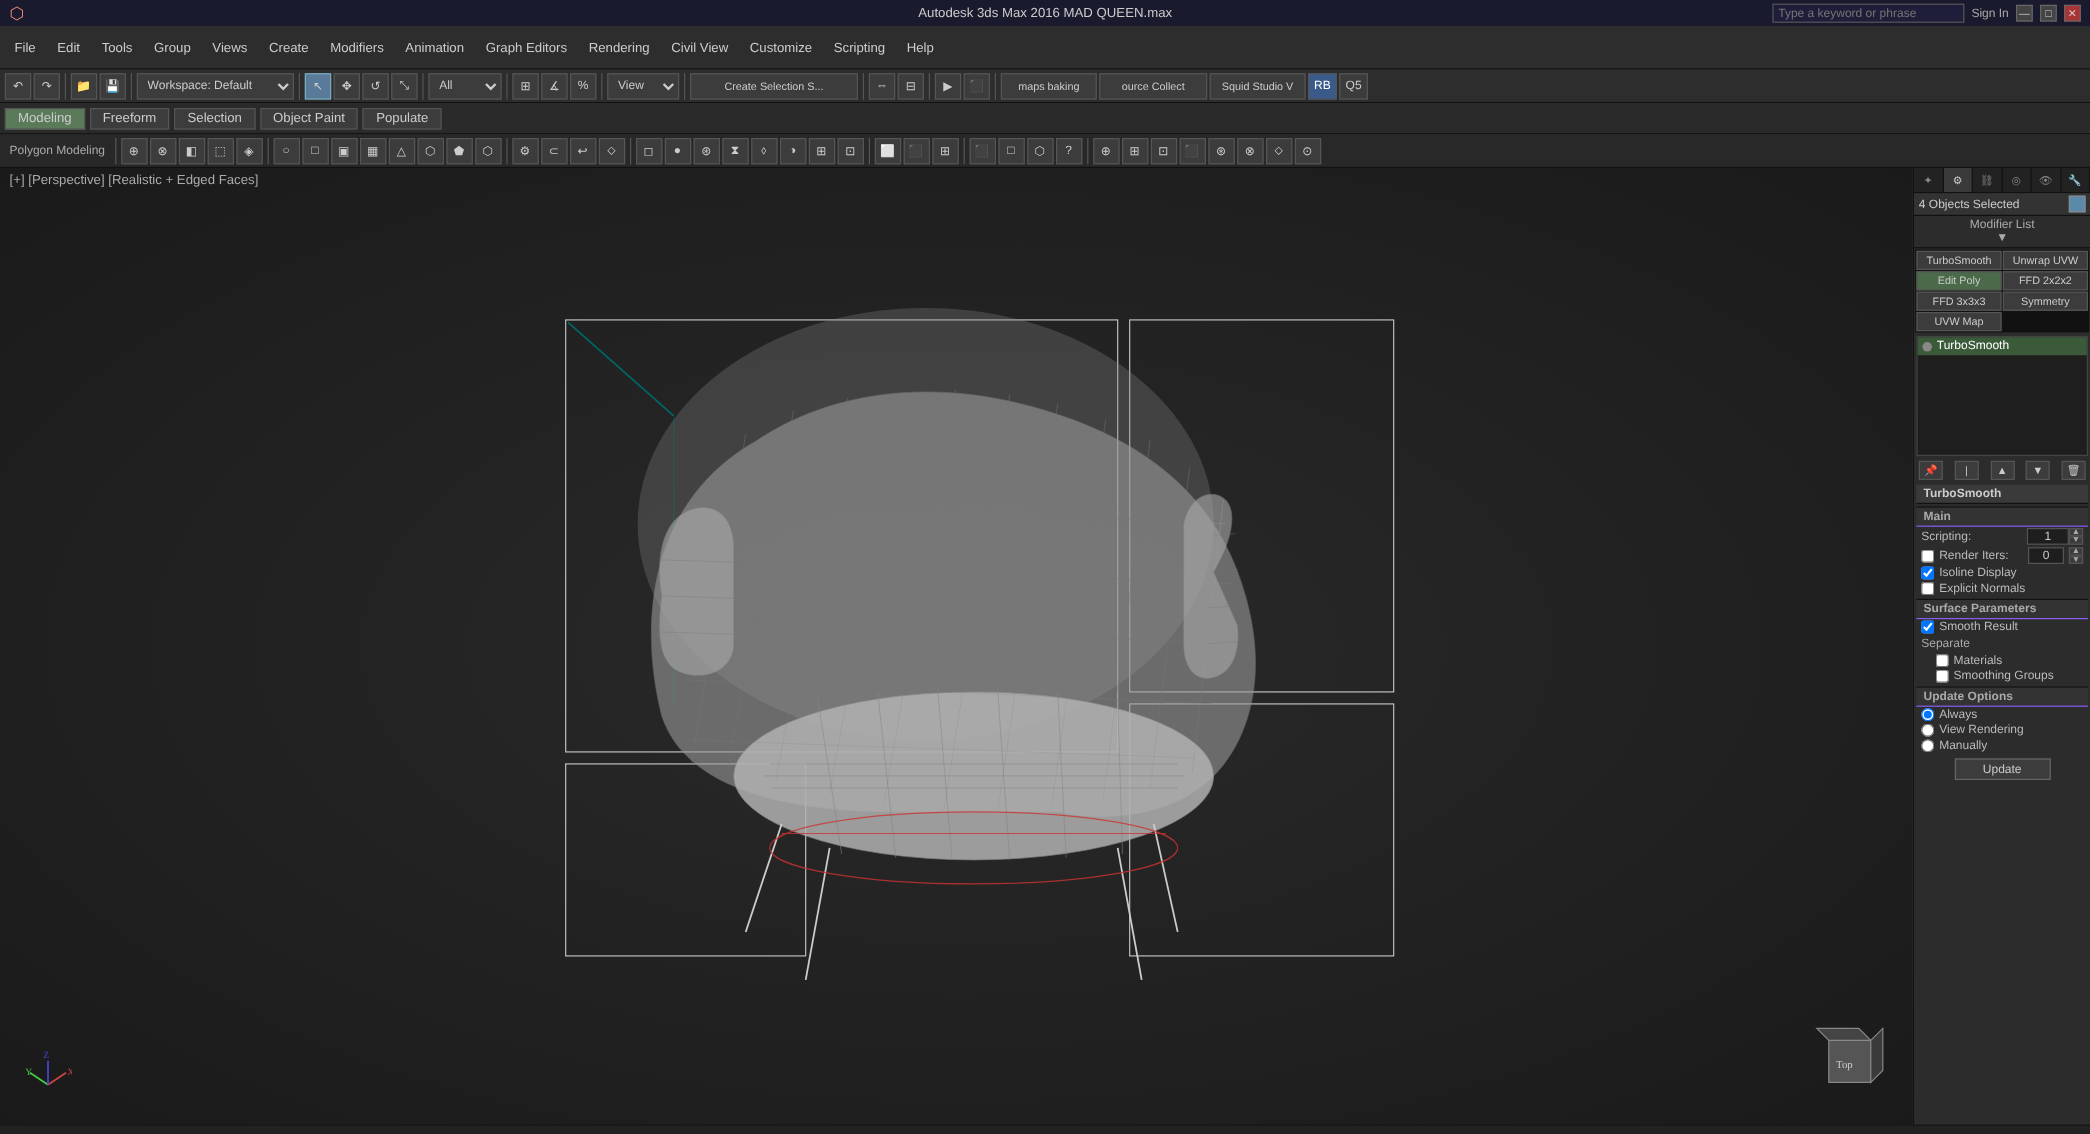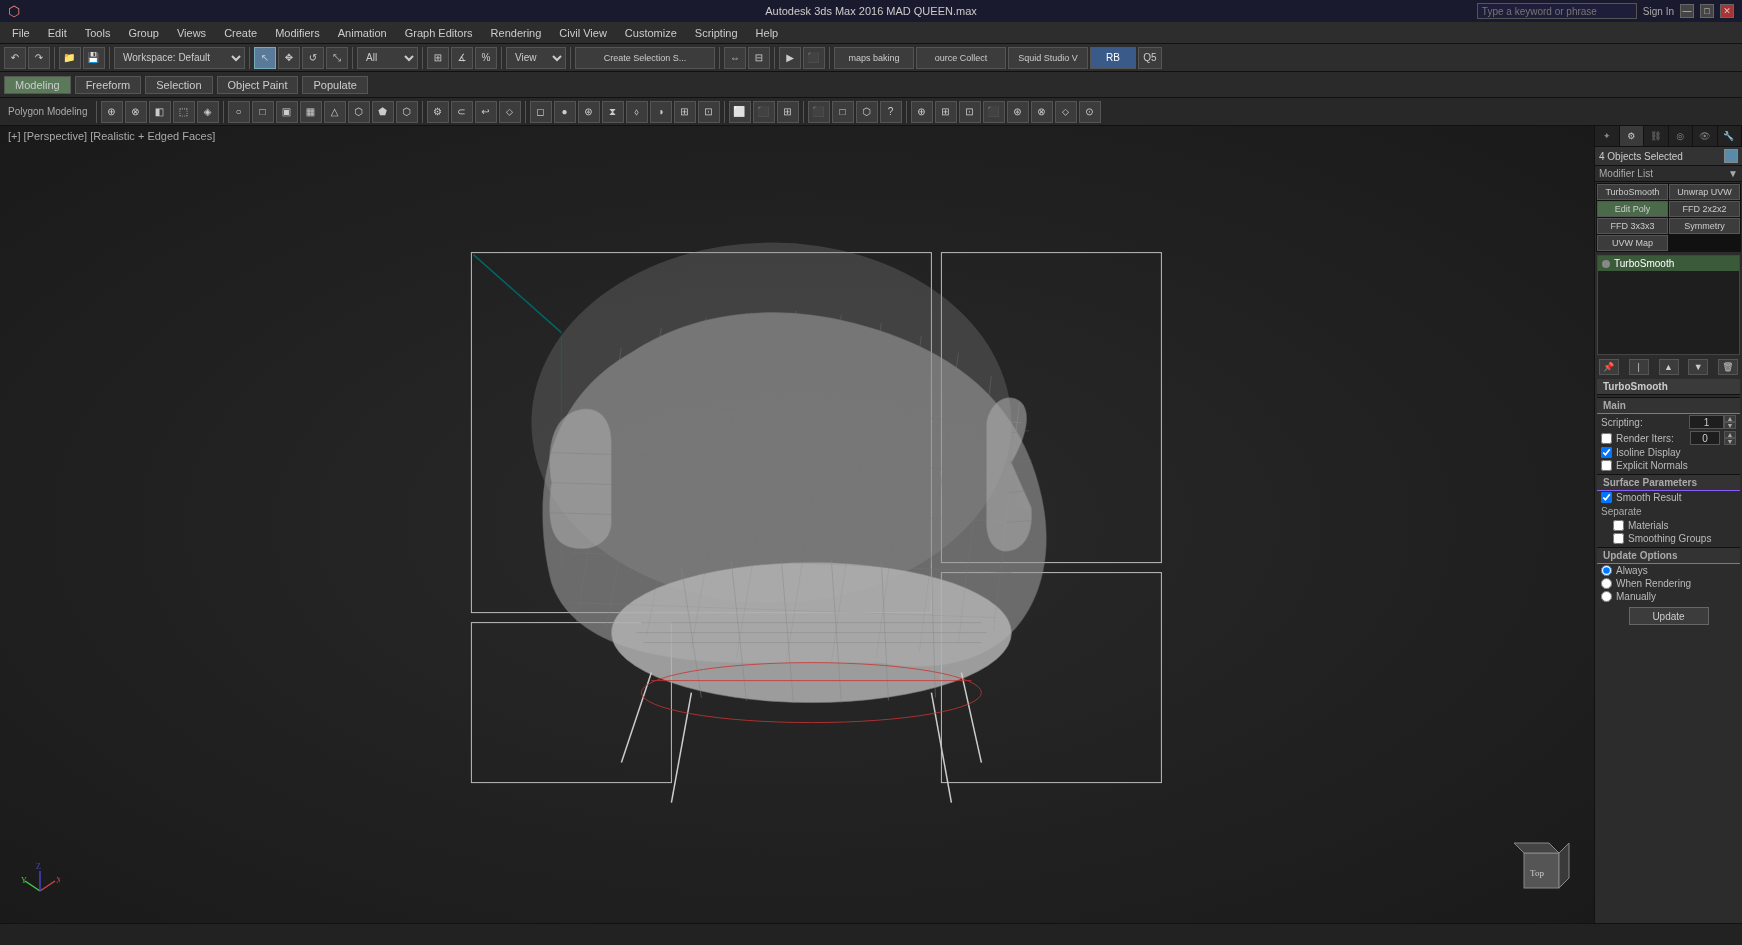--- a/index.html
+++ b/index.html
@@ -28,21 +28,21 @@
       width: 14px; height: 14px;
       border: 1px solid #666;
       background: #444;
       cursor: pointer;
       display: flex; align-items: center; justify-content: center;
       font-size: 9px; color: #ccc;
     }
 
     
     #menu-bar {
-      height: 22px;
+      height: 36px;
       background: #2d2d2d;
       display: flex;
       align-items: center;
       padding: 0 4px;
       gap: 2px;
       border-bottom: 1px solid #111;
     }
     .menu-item {
       padding: 2px 8px;
       color: #ccc;
@@ -201,20 +201,21 @@
     }
 
     
     #modifier-list-header {
       display: flex;
       align-items: center;
       justify-content: space-between;
       padding: 2px 4px;
       background: #2c2c2c;
       border-bottom: 1px solid #111;
+      flex-direction: column;
     }
     .mod-list-label { color: #aaa; font-size: 10px; }
     .mod-list-arrow { color: #aaa; font-size: 10px; }
 
     
     #modifier-grid {
       display: grid;
       grid-template-columns: 1fr 1fr;
       gap: 1px;
       background: #111;
@@ -451,21 +452,21 @@
   <div class="tb-separator"></div>
   <div class="tb-btn">⇔</div>
   <div class="tb-btn">⊟</div>
   <div class="tb-separator"></div>
   <div class="tb-btn">▶</div>
   <div class="tb-btn">⬛</div>
   <div class="tb-separator"></div>
   <div class="tb-btn" style="width:80px;font-size:9px;">maps baking</div>
   <div class="tb-btn" style="width:90px;font-size:9px;">ource Collect</div>
   <div class="tb-btn" style="width:80px;font-size:9px;">Squid Studio V</div>
-  <div class="tb-btn" style="background:#3a5a8a;color:#fff;width:46px;">RB</div>
+  <div class="tb-btn" style="background:#3a5a8a;color:#fff;width:24px;">RB</div>
   <div class="tb-btn" style="width:24px;">Q5</div>
 </div>
 
 <div id="toolbar2">
   <div class="tab-btn active">Modeling</div>
   <div class="tab-btn">Freeform</div>
   <div class="tab-btn">Selection</div>
   <div class="tab-btn">Object Paint</div>
   <div class="tab-btn">Populate</div>
 </div>
@@ -736,21 +737,21 @@
 
       <div class="section-divider">Update Options</div>
 
       <div class="radio-row">
         <input type="radio" name="update" checked="" style="">
         <span>Always</span>
       </div>
 
       <div class="radio-row">
         <input type="radio" name="update" style="">
-        <span>When Rendering</span>
+        <span>View Rendering</span>
       </div>
 
       <div class="radio-row">
         <input type="radio" name="update" style="">
         <span>Manually</span>
       </div>
 
       <button class="update-btn">Update</button>
     </div>
 

